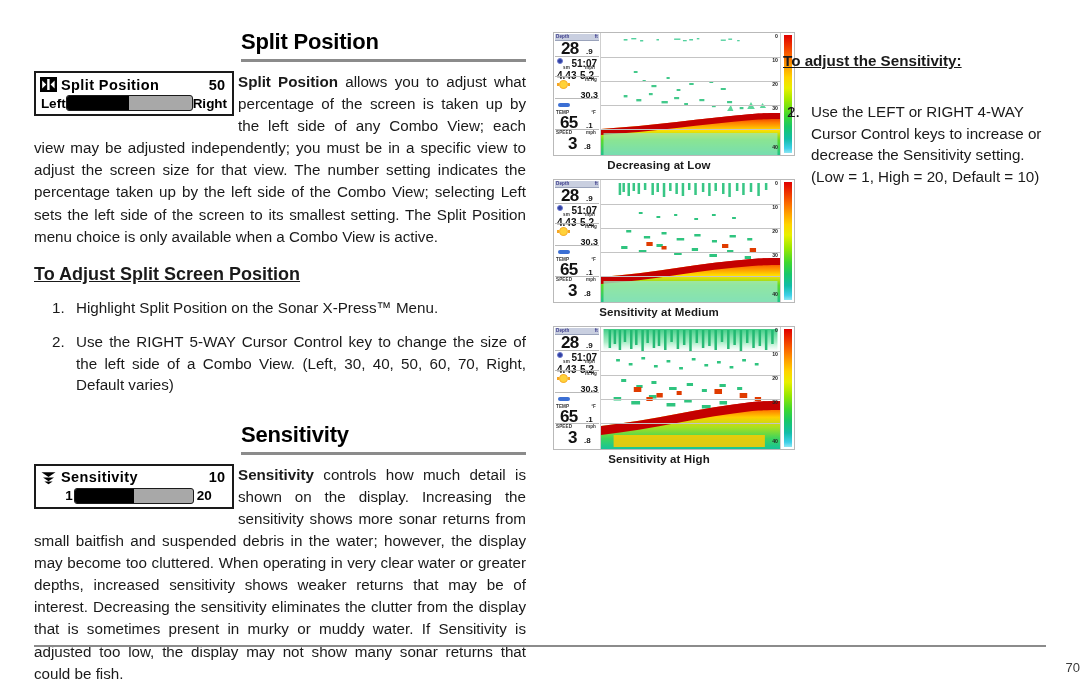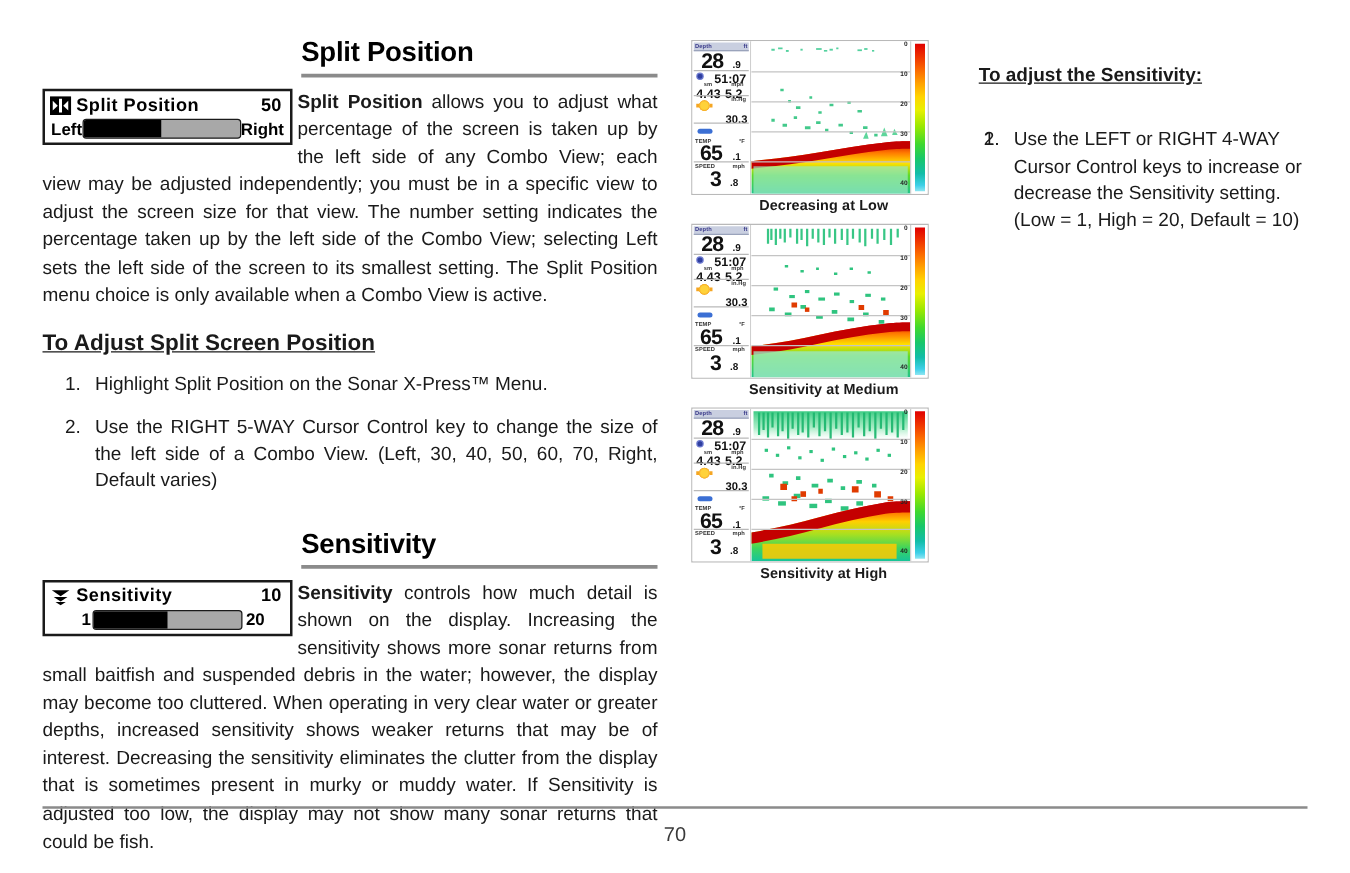--- a/index.html
+++ b/index.html
@@ -231,21 +231,21 @@
     font-size: 9px;
     vertical-align: super;
     line-height: 0;
   }
 
   
   .figure {
     margin-bottom: 8px;
   }
   .sonar {
-    width: 190px;
+    width: 242px;
     height: 124px;
     border: 1px solid #b9b9b9;
     background: #ffffff;
     display: flex;
     box-sizing: border-box;
     position: relative;
   }
   .sonar-left {
     width: 46px;
     flex: 0 0 46px;
@@ -376,22 +376,22 @@
     left: 34px;
     right: 34px;
     top: 645px;
     height: 1.6px;
     background: #8b8b8b;
   }
   .page-num {
     position: absolute;
     left: 0; right: 0;
     top: 660px;
-    text-align: center;
-    font-size: 16px;
+    text-align: right;
+    font-size: 13px;
     color: #3a3a3a;
     font-family: "Liberation Sans", sans-serif;
   }
 </style>
 </head>
 <body>
 
 <div class="page">
 
   <div class="col-left">

